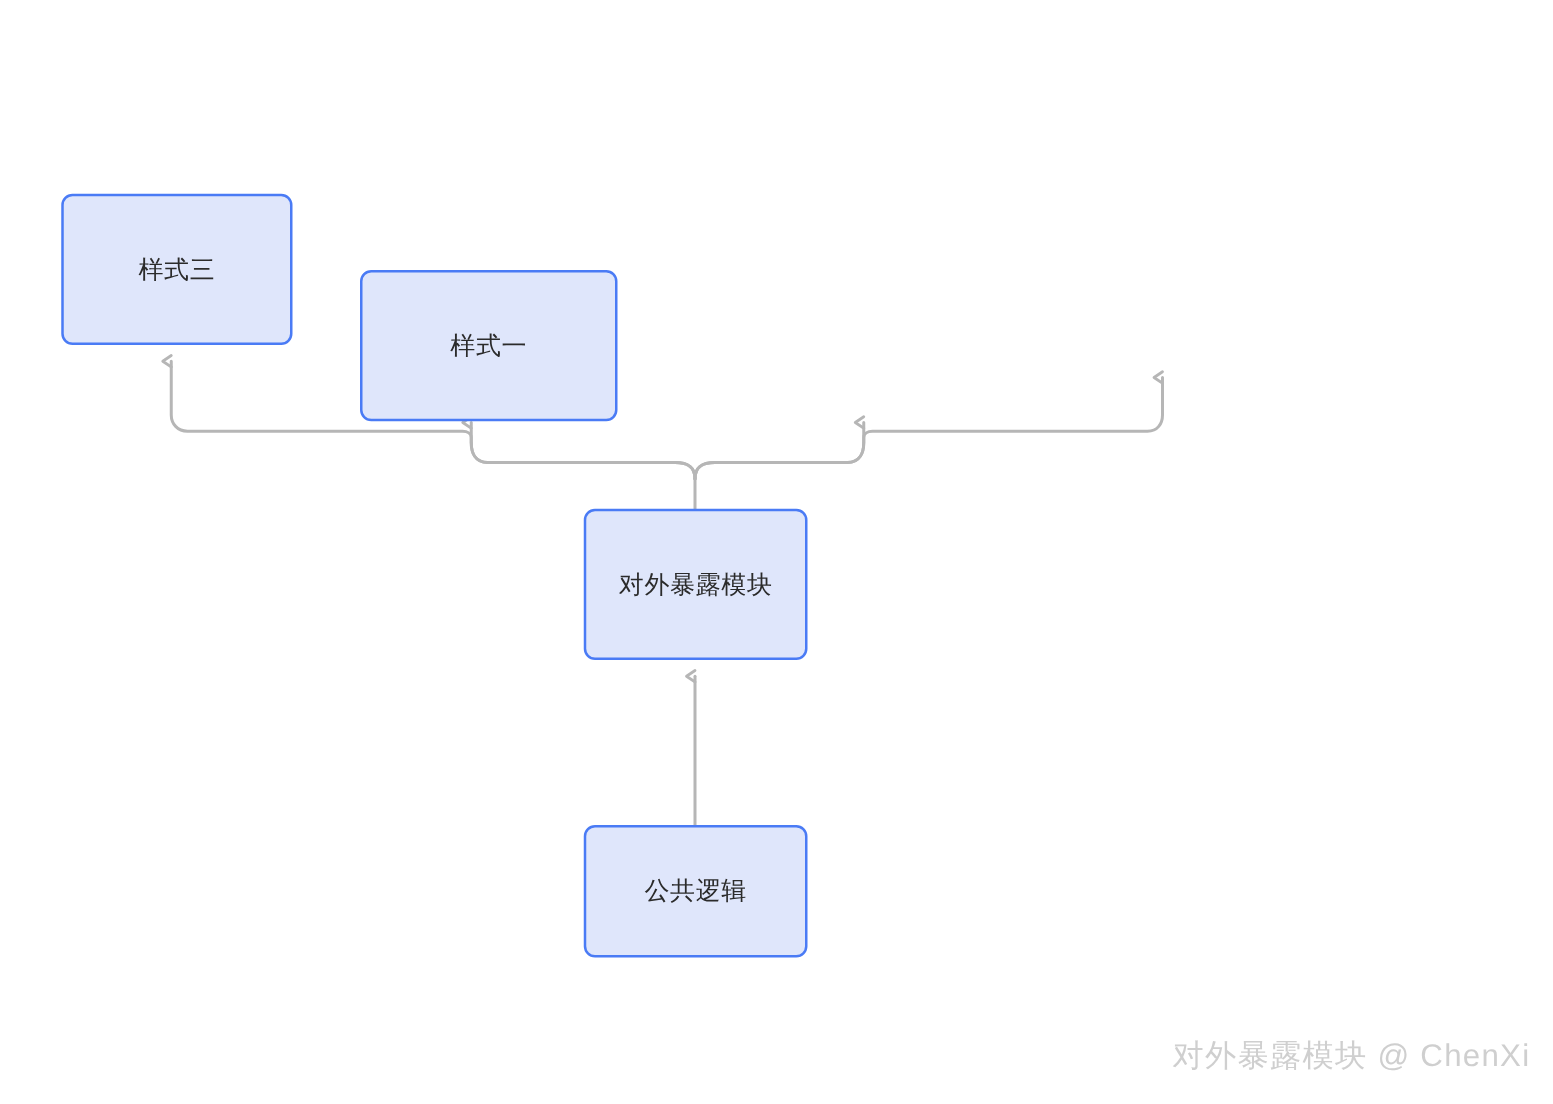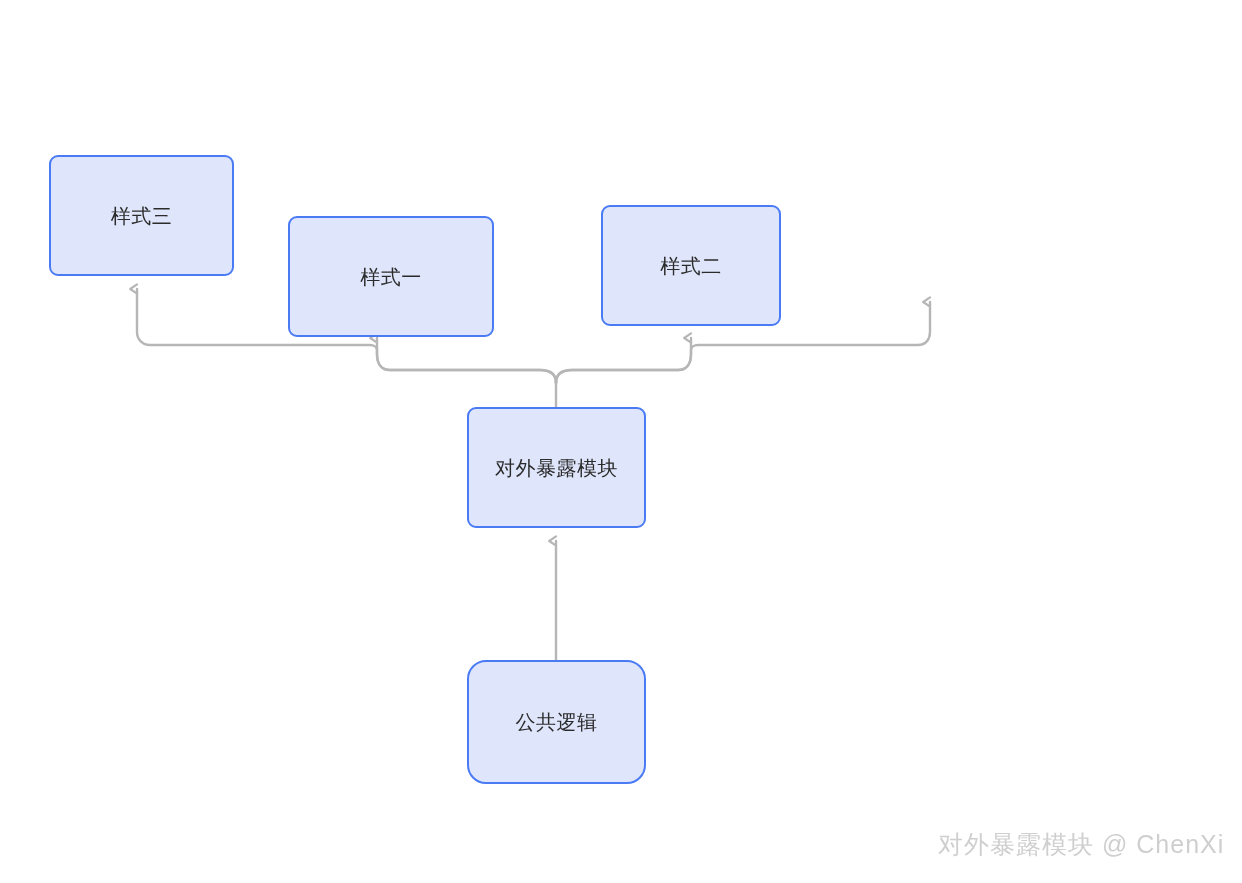--- a/index.html
+++ b/index.html
@@ -92,28 +92,25 @@
   </svg>
 
   <div class="node" style="left:49px; top:155px; width:185px; height:121px;">
     <span>样式三</span>
   </div>
 
   <div class="node" style="left:288px; top:205px; width:206px; height:121px;margin-top:11px;">
     <span>样式一</span>
   </div>
 
-  <div class="node" style="left:601px; top:205px; width:180px; height:121px;">
-    <span>样式二</span>
-  </div>
 
 
   <div class="node" style="left:467px; top:407px; width:179px; height:121px;text-align:center;">
     <span>对外暴露模块</span>
   </div>
 
-  <div class="node" style="left:467px; top:660px; width:179px; height:124px;border-radius:19px;">
+  <div class="node" style="left:467px; top:660px; width:179px; height:106px;">
     <span>公共逻辑</span>
   </div>
 
   <div class="watermark" style="left:938px; top:828px;">对外暴露模块 @ ChenXi</div>
 
 </div>
 
 </body></html>

